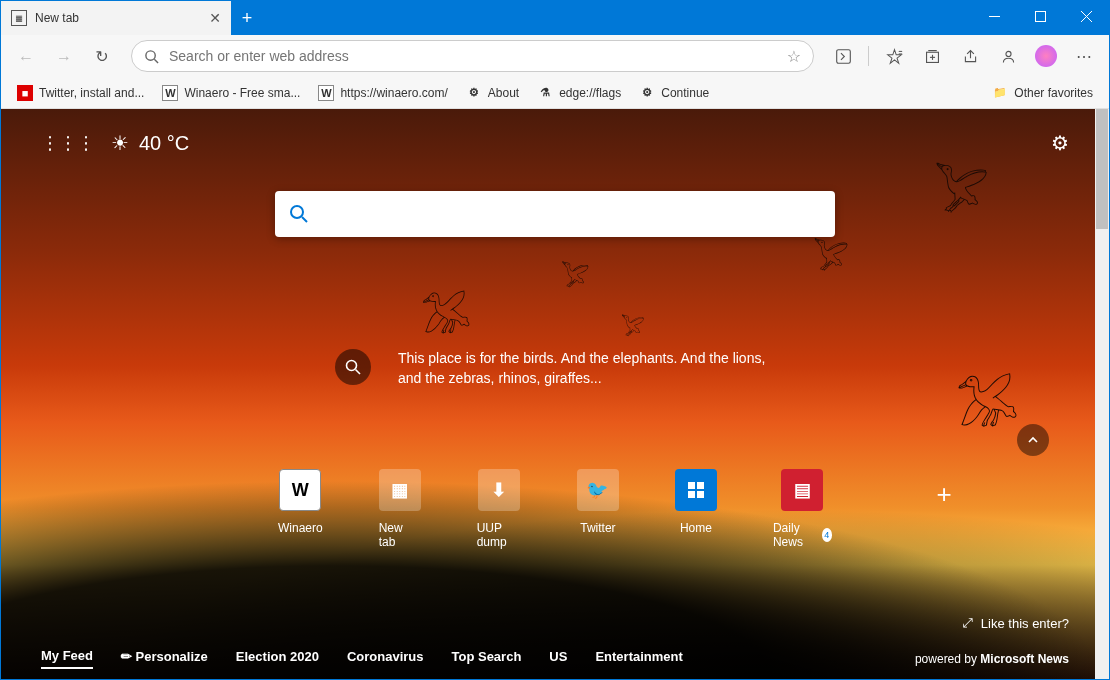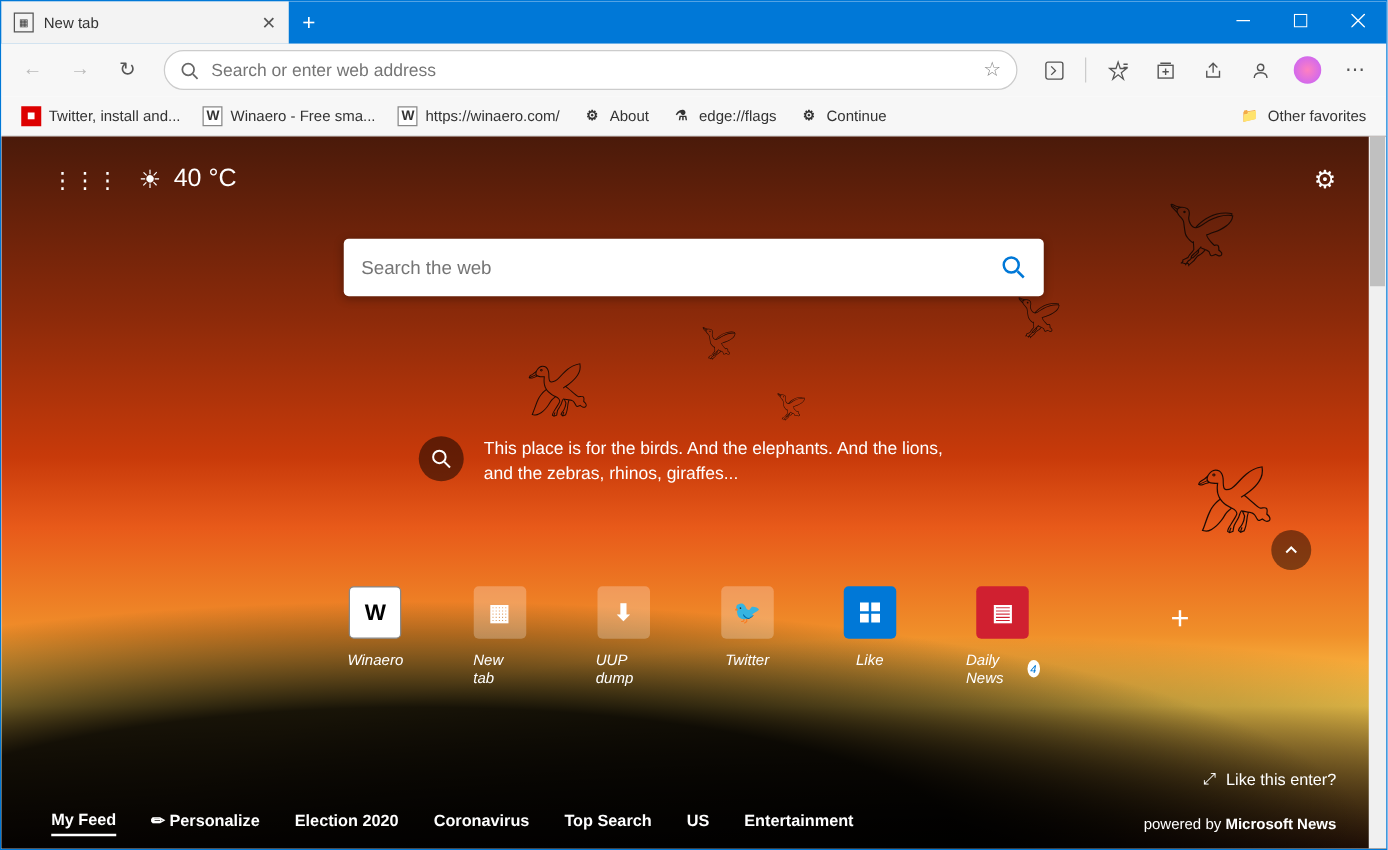--- a/index.html
+++ b/index.html
@@ -25,27 +25,27 @@
 .content { position: relative; height: calc(680px - 34px - 42px - 32px - 2px); overflow: hidden; }
 .bg { position: absolute; inset: 0; background: linear-gradient(to bottom, #4a1a0a 0%, #8b2a0a 25%, #c83a0a 45%, #e85a1a 55%, #f0902a 70%, #ffd050 80%, #3a1a0a 100%); }
 .bg::after { content:""; position:absolute; left:0; right:0; bottom:0; height:200px; background: radial-gradient(ellipse at 30% 100%, rgba(0,0,0,0.95) 0%, rgba(0,0,0,0.9) 40%, transparent 70%), radial-gradient(ellipse at 70% 100%, rgba(0,0,0,0.9) 0%, transparent 60%); }
 .bird { position: absolute; color: #1a0a05; }
 .topbar { position: absolute; top: 22px; left: 40px; right: 40px; display: flex; align-items: center; gap: 16px; color: #fff; }
 .weather { display: flex; align-items: center; gap: 10px; font-size: 20px; }
 .gear-top { margin-left: auto; color: #fff; }
 .ntp-search { position: absolute; top: 82px; left: 50%; transform: translateX(-50%); width: 560px; height: 46px; background: #fff; border-radius: 4px; display: flex; align-items: center; padding: 0 14px; box-shadow: 0 2px 8px rgba(0,0,0,0.3); }
 .ntp-search input { flex: 1; border: none; outline: none; font-size: 15px; color: #666; }
 .ntp-search-btn { color: #0078d7; }
-.hint { position: absolute; top: 240px; left: 50%; transform: translateX(-50%); display: flex; gap: 16px; color: #fff; width: 440px; }
+.hint { position: absolute; top: 240px; left: 50%; transform: translateX(-50%); display: flex; gap: 27px; color: #fff; width: 440px; }
 .hint-icon { width: 36px; height: 36px; background: rgba(0,0,0,0.5); border-radius: 50%; display: flex; align-items: center; justify-content: center; flex-shrink: 0; }
 .hint-text { font-size: 14px; line-height: 1.4; }
 .tiles { position: absolute; top: 360px; left: 50%; transform: translateX(-50%); display: flex; gap: 56px; }
 .tile { display: flex; flex-direction: column; align-items: center; gap: 10px; color: #fff; font-size: 12px; cursor: pointer; }
 .tile-box { width: 42px; height: 42px; background: rgba(255,255,255,0.25); border-radius: 4px; display: flex; align-items: center; justify-content: center; font-size: 18px; font-weight: bold; }
-.tile-label { display: flex; align-items: center; gap: 4px; font-style: italic; }
+.tile-label { display: flex; align-items: center; gap: 4px; }
 .badge { background: #fff; color: #0078d7; width: 14px; height: 14px; border-radius: 50%; font-size: 9px; display: inline-flex; align-items: center; justify-content: center; }
 .add-tile { position: absolute; top: 370px; right: 150px; width: 30px; height: 30px; color: #fff; font-size: 26px; display:flex; align-items:center; justify-content:center; cursor:pointer;}
 .scroll-up { position: absolute; top: 315px; right: 60px; width: 32px; height: 32px; background: rgba(0,0,0,0.45); border-radius: 50%; color: #fff; display: flex; align-items: center; justify-content: center; }
 .like-image { position: absolute; bottom: 48px; right: 40px; color: #fff; font-size: 13px; display: flex; align-items: center; gap: 8px; cursor:pointer;}
 .feed-nav { position: absolute; bottom: 10px; left: 40px; right: 40px; display: flex; align-items: center; gap: 28px; color: #fff; font-size: 13px; font-weight: 600; }
 .feed-item { cursor: pointer; padding-bottom: 4px; }
 .feed-item.active { border-bottom: 2px solid #fff; }
 .feed-powered { margin-left: auto; font-weight: normal; font-size: 12px; }
 .feed-powered b { font-weight: 600; }
 .scrollbar { position: absolute; right: 0; top: 0; width: 14px; height: 100%; background: #f0f0f0;}
@@ -181,21 +181,20 @@
   <div class="topbar">
     <span style="font-size:18px">⋮⋮⋮</span>
     <div class="weather">
       <span>☀</span>
       <span>40 °C</span>
     </div>
     <span class="gear-top" style="font-size:20px">⚙</span>
   </div>
 
   <div class="ntp-search">
-    <input type="text" placeholder="Search the web" style="">
     <span class="ntp-search-btn">
       <svg width="20" height="20" viewBox="0 0 20 20">
           <circle cx="8" cy="8" r="6" fill="none" stroke="#0078d7" stroke-width="2"></circle>
           <line x1="13" y1="13" x2="18" y2="18" stroke="#0078d7" stroke-width="2"></line>
         </svg>
     </span>
   </div>
 
   <div class="hint">
     <div class="hint-icon">
@@ -232,21 +231,21 @@
     </div>
     <div class="tile">
       <div class="tile-box" style="background:#0078d7">
         <svg width="22" height="22" viewBox="0 0 22 22">
             <rect x="3" y="3" width="7" height="7" fill="#fff"></rect>
             <rect x="12" y="3" width="7" height="7" fill="#fff"></rect>
             <rect x="3" y="12" width="7" height="7" fill="#fff"></rect>
             <rect x="12" y="12" width="7" height="7" fill="#fff"></rect>
           </svg>
       </div>
-      <span class="tile-label">Like</span>
+      <span class="tile-label">Home</span>
     </div>
     <div class="tile">
       <div class="tile-box" style="background:#d02030;color:#fff">▤</div>
       <span class="tile-label">
         <span>Daily News</span>
         <span class="badge">4</span>
       </span>
     </div>
   </div>
 

